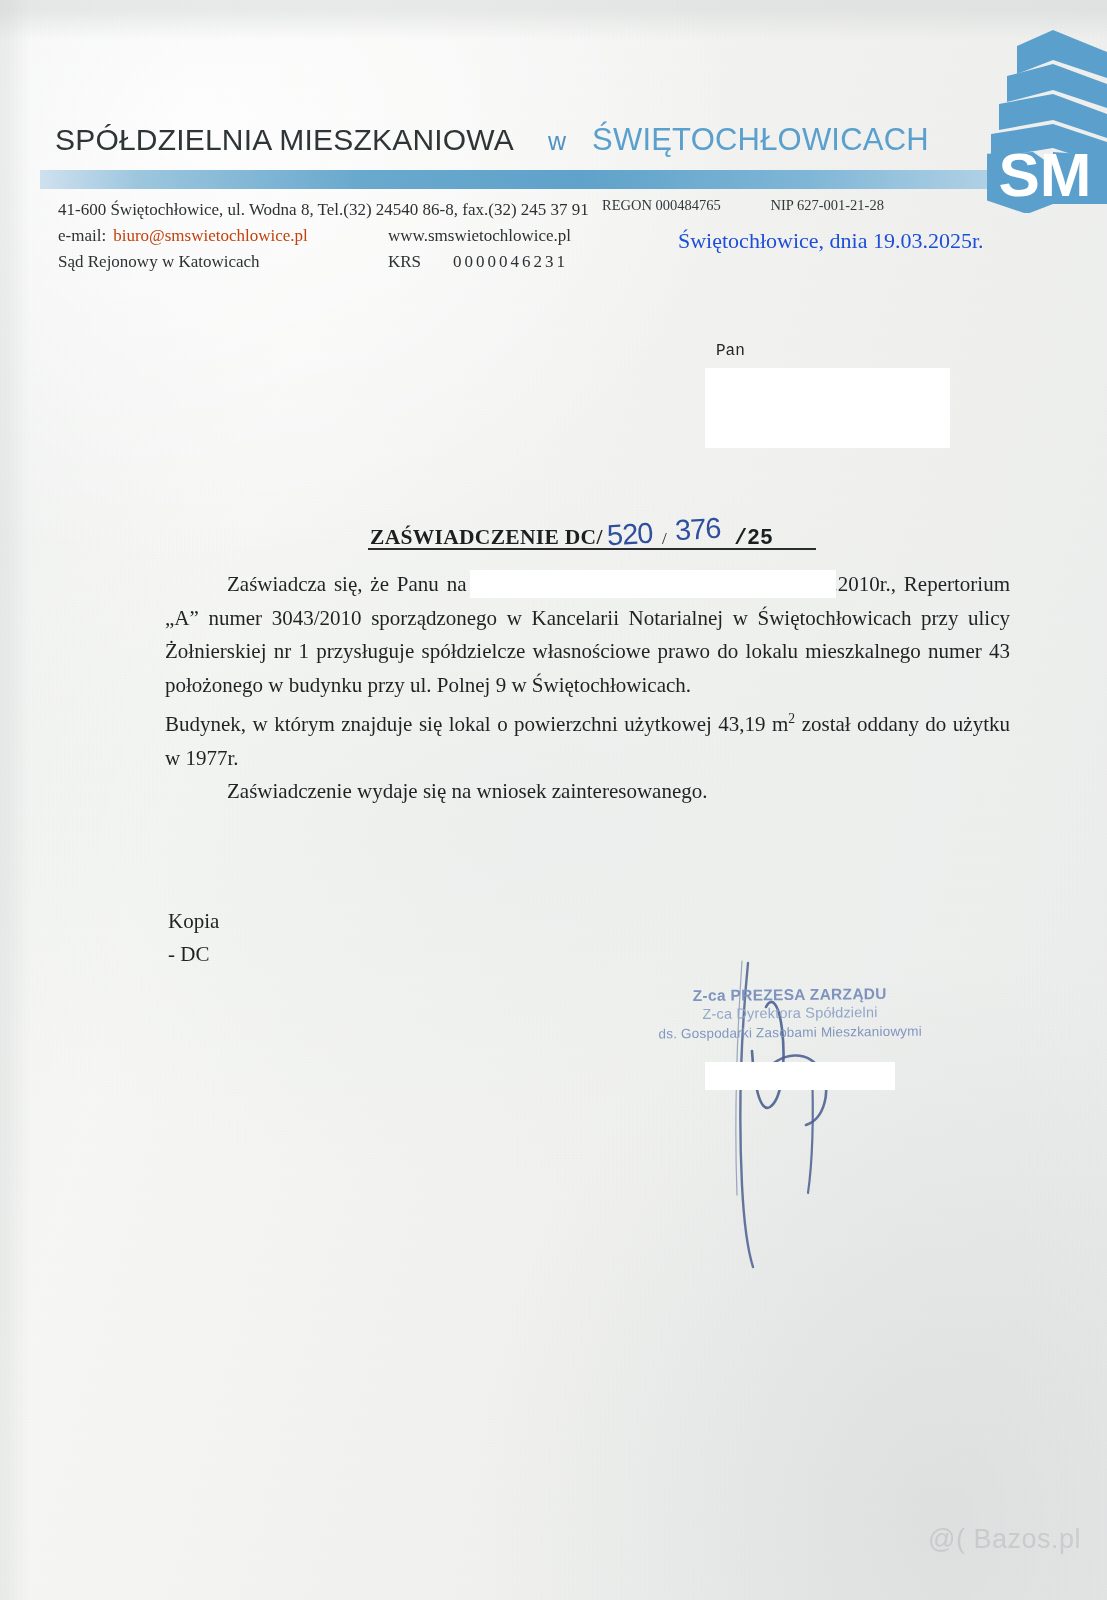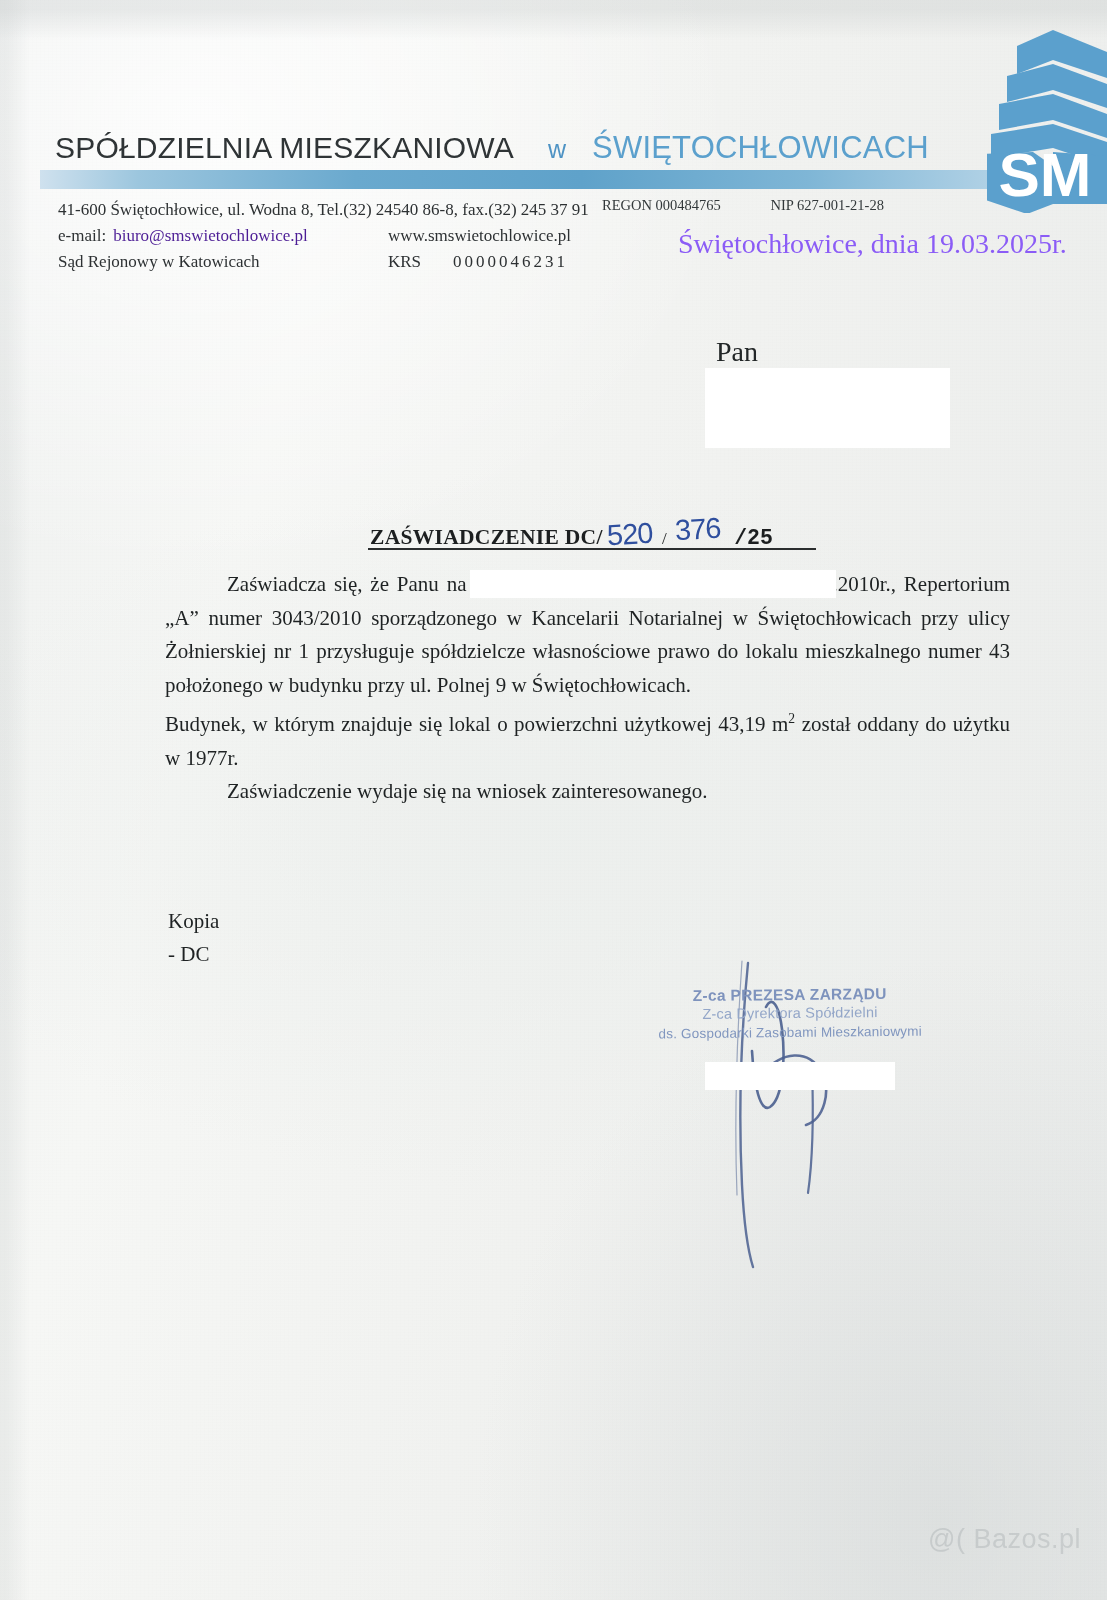--- a/index.html
+++ b/index.html
@@ -61,21 +61,20 @@
     font-size: 25px;
     color: #4e93c4;
     margin: 0 26px 0 34px;
   }
   .lh-city {
     font-family: "Liberation Sans", sans-serif;
     font-size: 31px;
     color: #5ba0cd;
     letter-spacing: 0.2px;
     white-space: nowrap;
-    margin-top: 8px;
   }
 
   .rulebar {
     position: absolute;
     left: 40px; top: 170px;
     width: 985px; height: 19px;
     background: linear-gradient(to right,
       #cfe1ee 0%, #9cc6de 10%, #6aa9ce 32%, #5fa2ca 55%, #7fb6d6 78%, #b9d6e8 100%);
   }
 
@@ -89,49 +88,50 @@
   
   .contact {
     position: absolute;
     left: 58px; top: 197px;
     width: 560px;
     font-size: 17px;
     color: #2d3133;
     line-height: 26px;
   }
   .contact .row { display: flex; }
-  .c-email-link { color: #4c1d95; }
+  .c-email-link { color: #c2410c; }
   .c-www { position: absolute; left: 330px; }
   .c-krs { position: absolute; left: 330px; }
   .krs-num { letter-spacing: 3px; margin-left: 20px; }
 
   .regon-row {
     position: absolute;
     left: 602px; top: 197px;
     font-size: 14.5px;
     color: #32383a;
     white-space: nowrap;
   }
   .regon-row .nip { margin-left: 46px; }
 
   .dateline {
     position: absolute;
     left: 678px; top: 228px;
-    font-size: 28px;
-    color: #8b5cf6;
+    font-size: 22px;
+    color: #1d4ed8;
     white-space: nowrap;
   }
 
   
   .recipient {
     position: absolute;
     left: 716px; top: 337px;
-    font-size: 28px;
+    font-size: 16px;
     line-height: 29px;
     color: #232728;
+    font-family: Liberation Mono, monospace;
   }
   .redact {
     position: absolute;
     background: #ffffff;
   }
   .redact-recipient { left: 705px; top: 368px; width: 245px; height: 80px; }
 
   
   .title-wrap {
     position: absolute;

